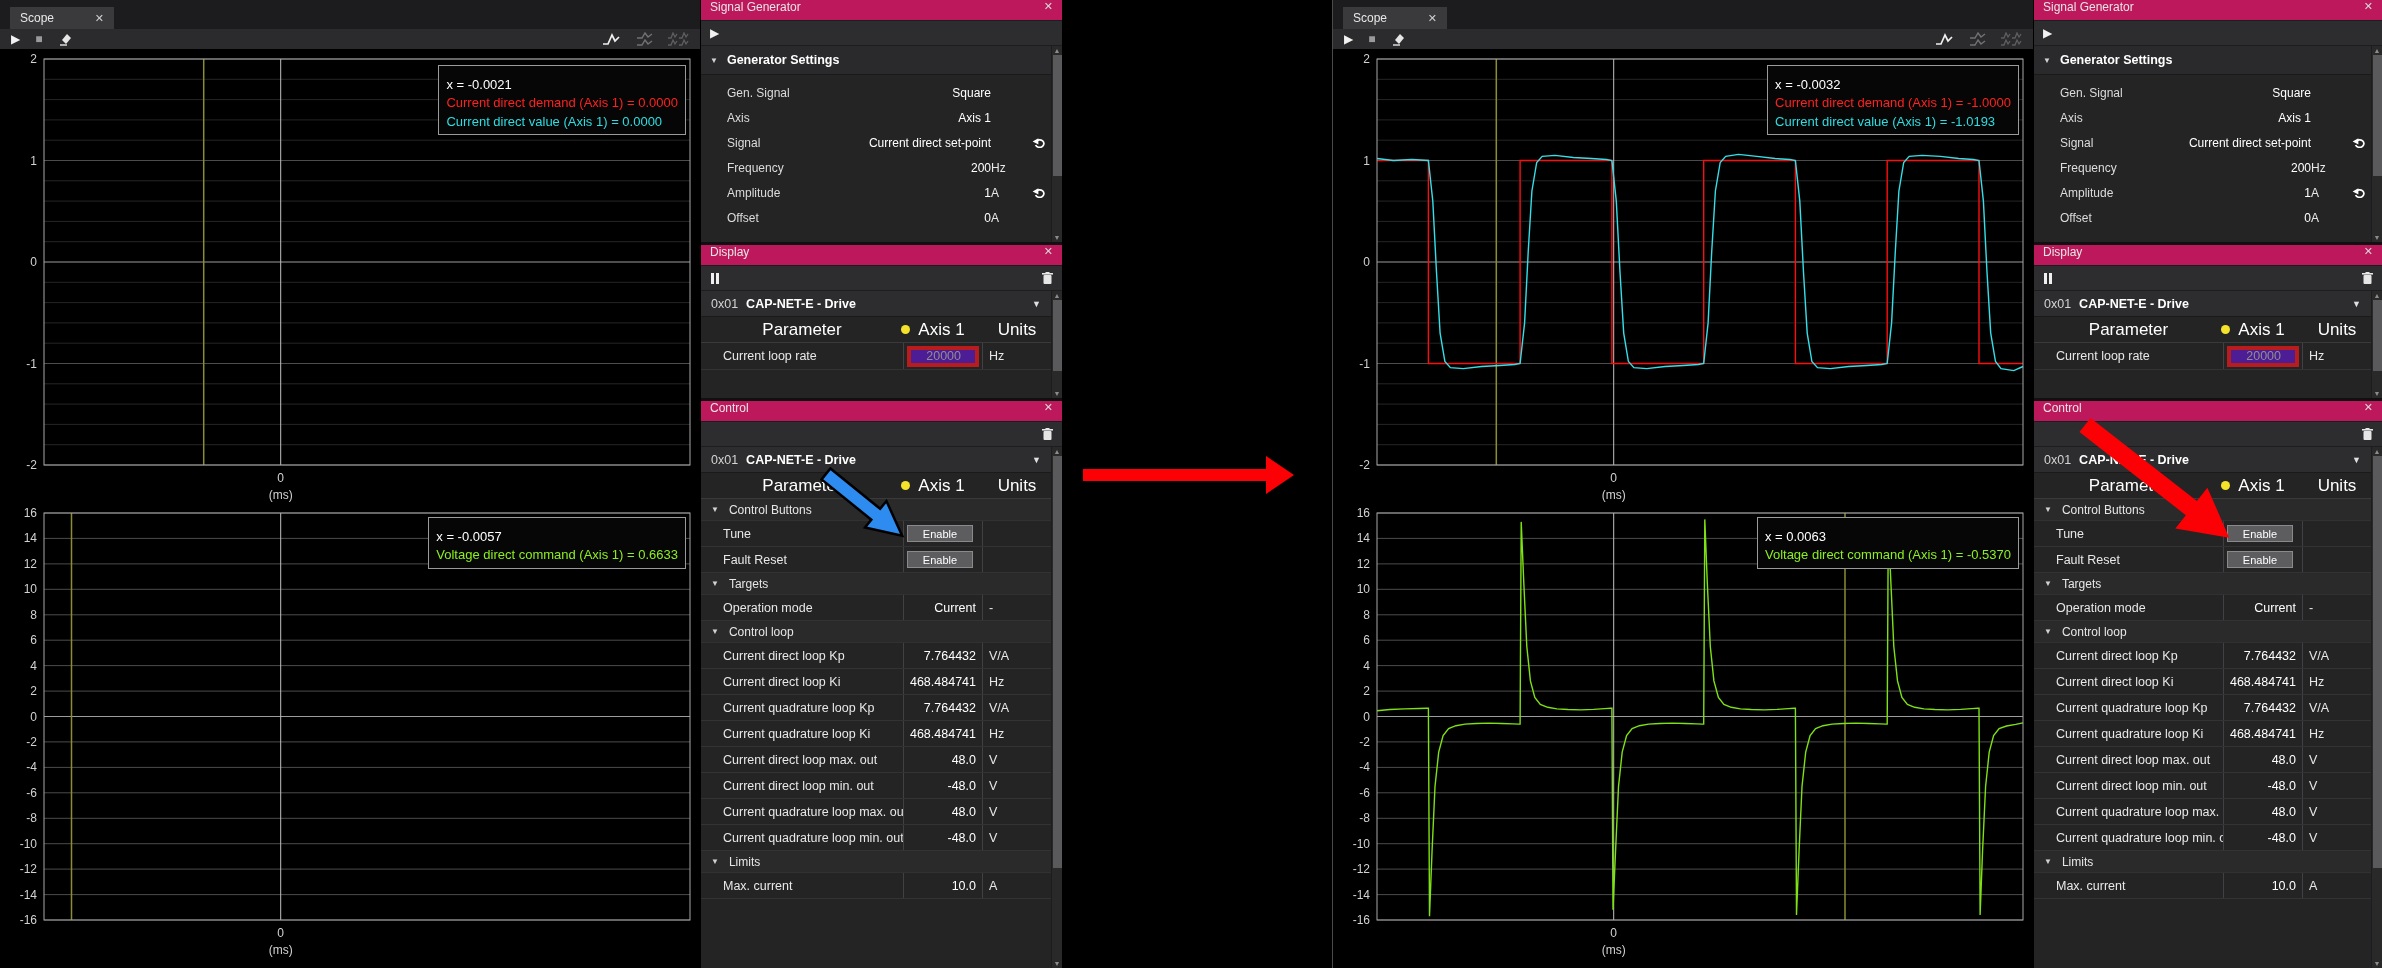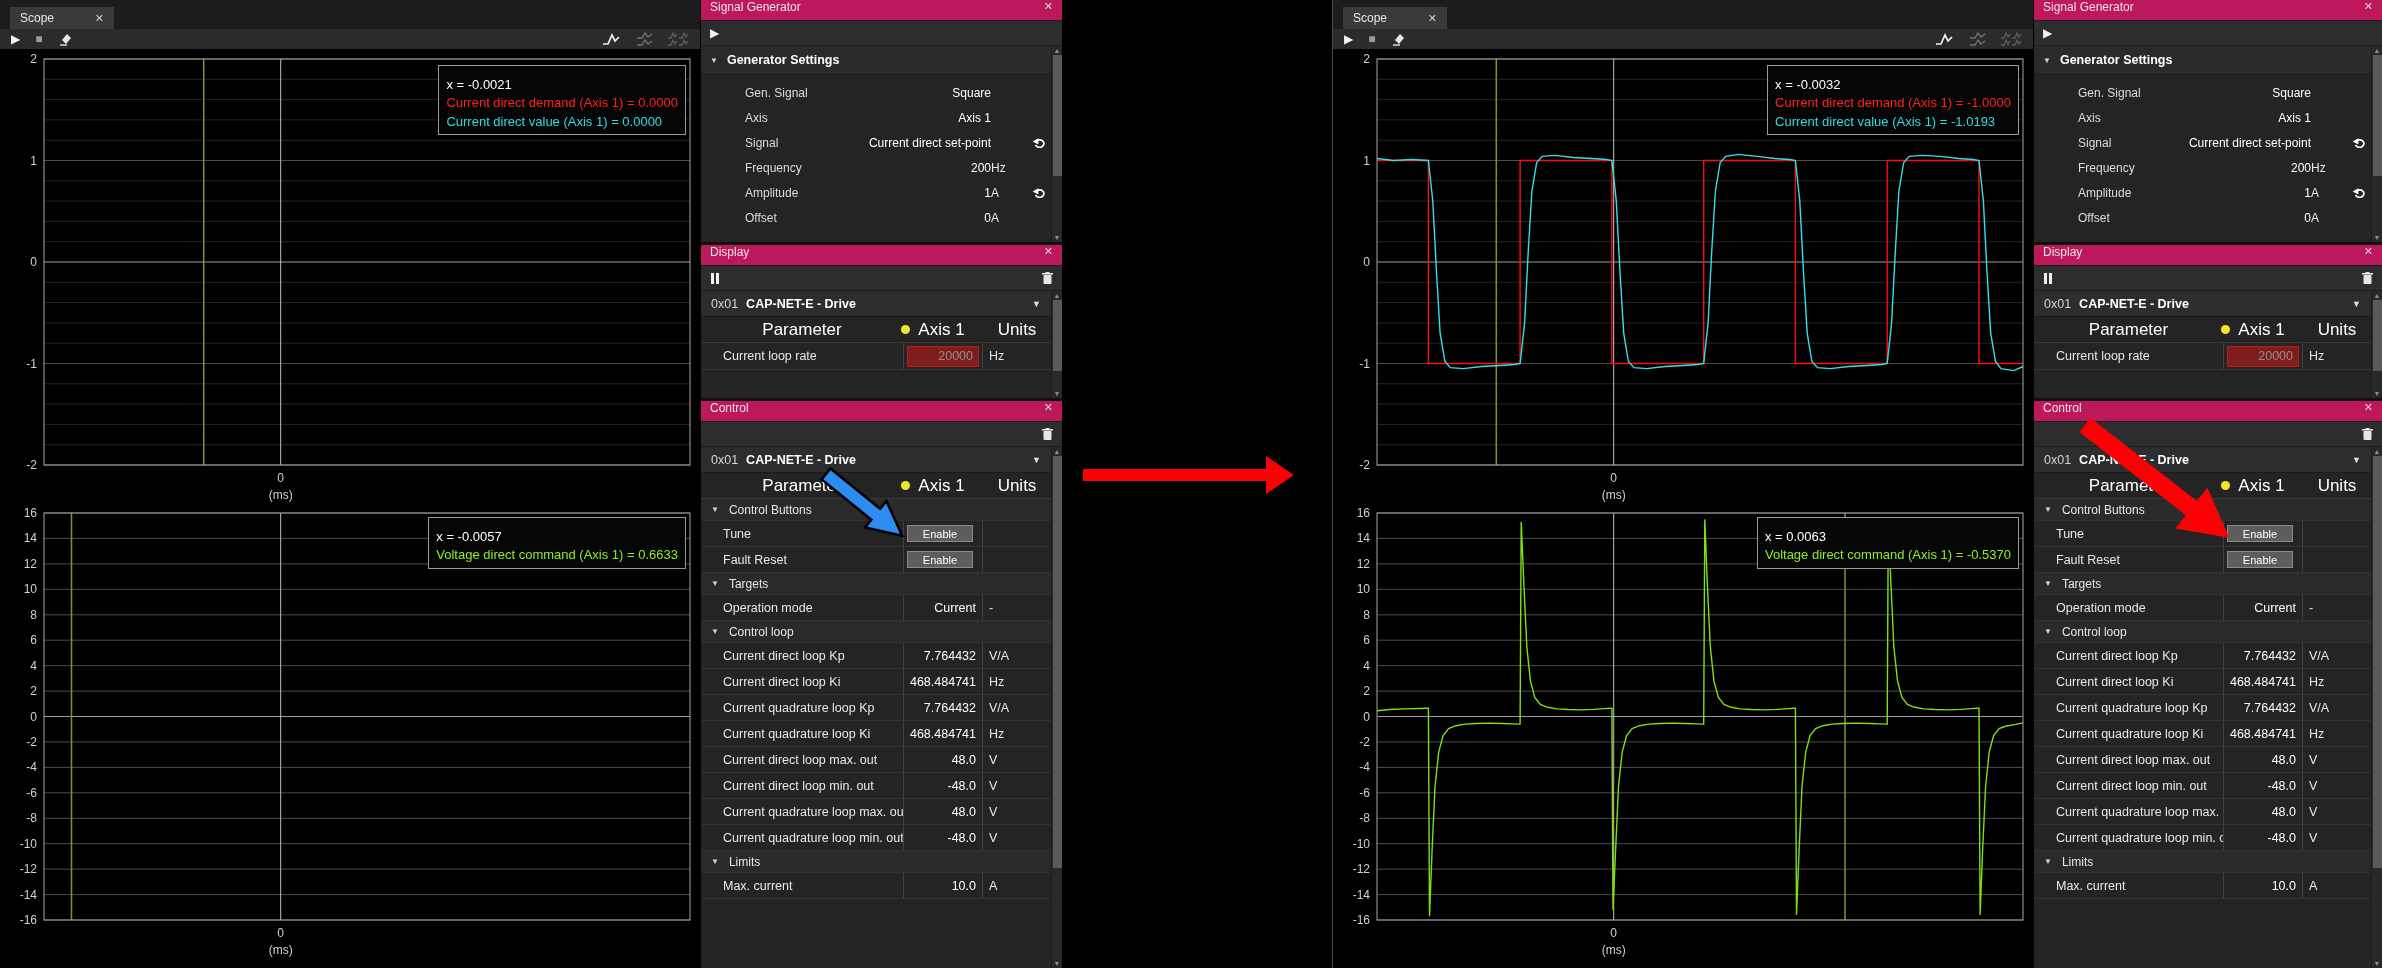--- a/index.html
+++ b/index.html
@@ -40,21 +40,21 @@
   .p-content { flex:1; display:flex; flex-direction:column; }
   .p-scroll { width:11px; background:#292929; border-left:1px solid #1d1d1f; display:flex;
     flex-direction:column; align-items:center; color:#8c8c8c; font-size:7px; padding:1px 0; flex:none; }
   .sb-track { flex:1; width:9px; margin:1px 0; position:relative; }
   .sb-thumb { position:absolute; top:0; left:0; width:9px; background:#5a5a5c; }
 
   .sg-header { height:29px; background:#2a2a2c; display:flex; align-items:center; gap:9px;
     padding:0 9px; color:#fff; font-weight:bold; font-size:12.5px; border-bottom:1px solid #1a1a1a; flex:none; }
   .arr { font-size:8px; color:#d2d2d2; }
   .sg-rows { padding-top:5px; }
-  .sg-row { height:25px; display:flex; align-items:center; padding-left:44px; font-size:12px; }
+  .sg-row { height:25px; display:flex; align-items:center; padding-left:26px; font-size:12px; }
   .sg-row .lbl { width:74px; color:#dcdcdc; flex:none; }
   .sg-row .val { flex:1; color:#fff;text-align:right; }
   .sg-row .unit { width:36px; color:#e8e8e8; flex:none; }
   .sg-row .ic { width:24px; display:flex; justify-content:center; flex:none; }
 
   .dev { height:26px; background:#2d2d2f; display:flex; align-items:center; padding:0 10px;
     font-size:12.5px; color:#fff; border-bottom:1px solid #1a1a1a; flex:none; }
   .dev .addr { color:#d4d4d4; margin-right:8px; font-weight:normal; }
   .dev .nm { font-weight:bold; }
   .dev .chev { margin-left:auto; font-size:9px; color:#e0e0e0; }
@@ -69,22 +69,22 @@
   .t-sec { height:22px; display:flex; align-items:center; gap:10px; padding-left:10px;
     font-size:12px; color:#e6e6e6; background:#2a2a2b; border-bottom:1px solid #313133; }
   .t-row { height:26px; display:grid; grid-template-columns:1fr 80px 68px; align-items:stretch;
     font-size:12.5px; color:#e8e8e8; border-bottom:1px solid #333335; }
   .t-row .tl { display:flex; align-items:center; padding-left:22px; white-space:nowrap; overflow:hidden; }
   .t-row .tv { border-left:1px solid #414144; border-right:1px solid #414144; display:flex;
     align-items:center; justify-content:flex-end; padding-right:6px; color:#fff; }
   .t-row .tu { display:flex; align-items:center; padding-left:6px; }
   .enable-btn { width:66px; height:17px; background:#5d5d5f; border:1px solid #8a8a8c; color:#fff;
     font-size:11px; font-family:inherit; margin:auto; display:block; }
-  .dv-box { background:#7f1d1d; border:1px solid #b91c1c; color:#8f8f8f; width:100%; height:21px;
-    display:flex; align-items:center; justify-content:flex-end; padding-right:5px; }
+  .dv-box { background:#4c1d95; border:4px solid #b91c1c; color:#8f8f8f; width:100%; height:21px;
+    display:flex; align-items:center; justify-content:flex-end; padding-right:14px; }
 
   .icon-svg { display:block; }
   #overlay { position:absolute; left:0; top:0; width:2382px; height:968px; pointer-events:none; z-index:50; }
 </style>
 </head>
 <body>
 
 <div class="shot" id="shot-left">
   <div class="scope">
     <div class="tabbar">

